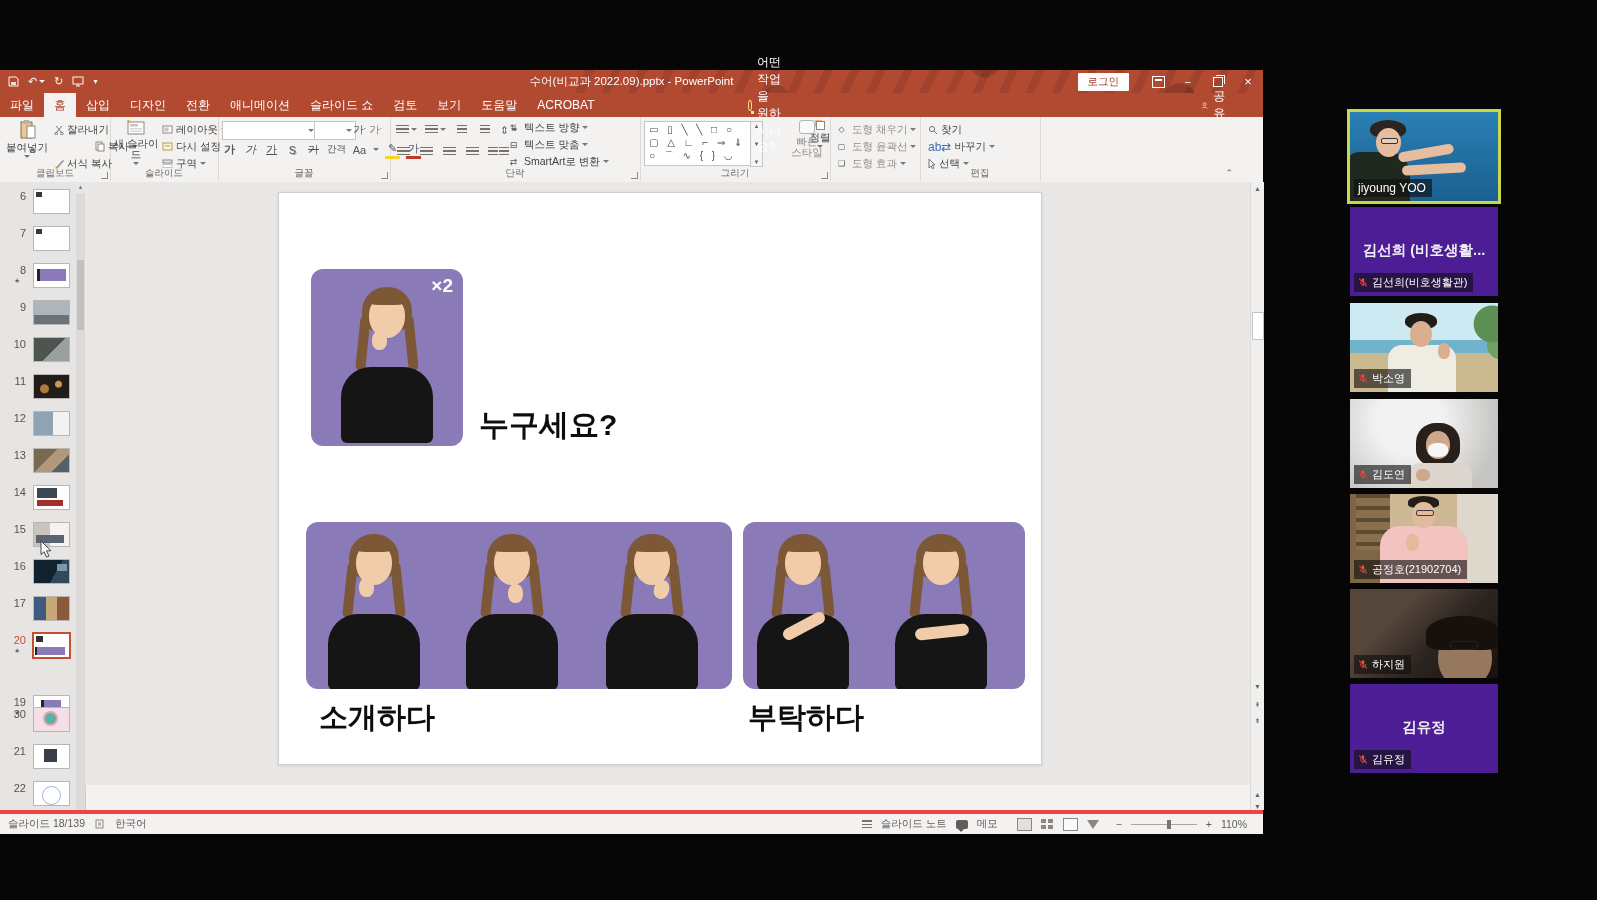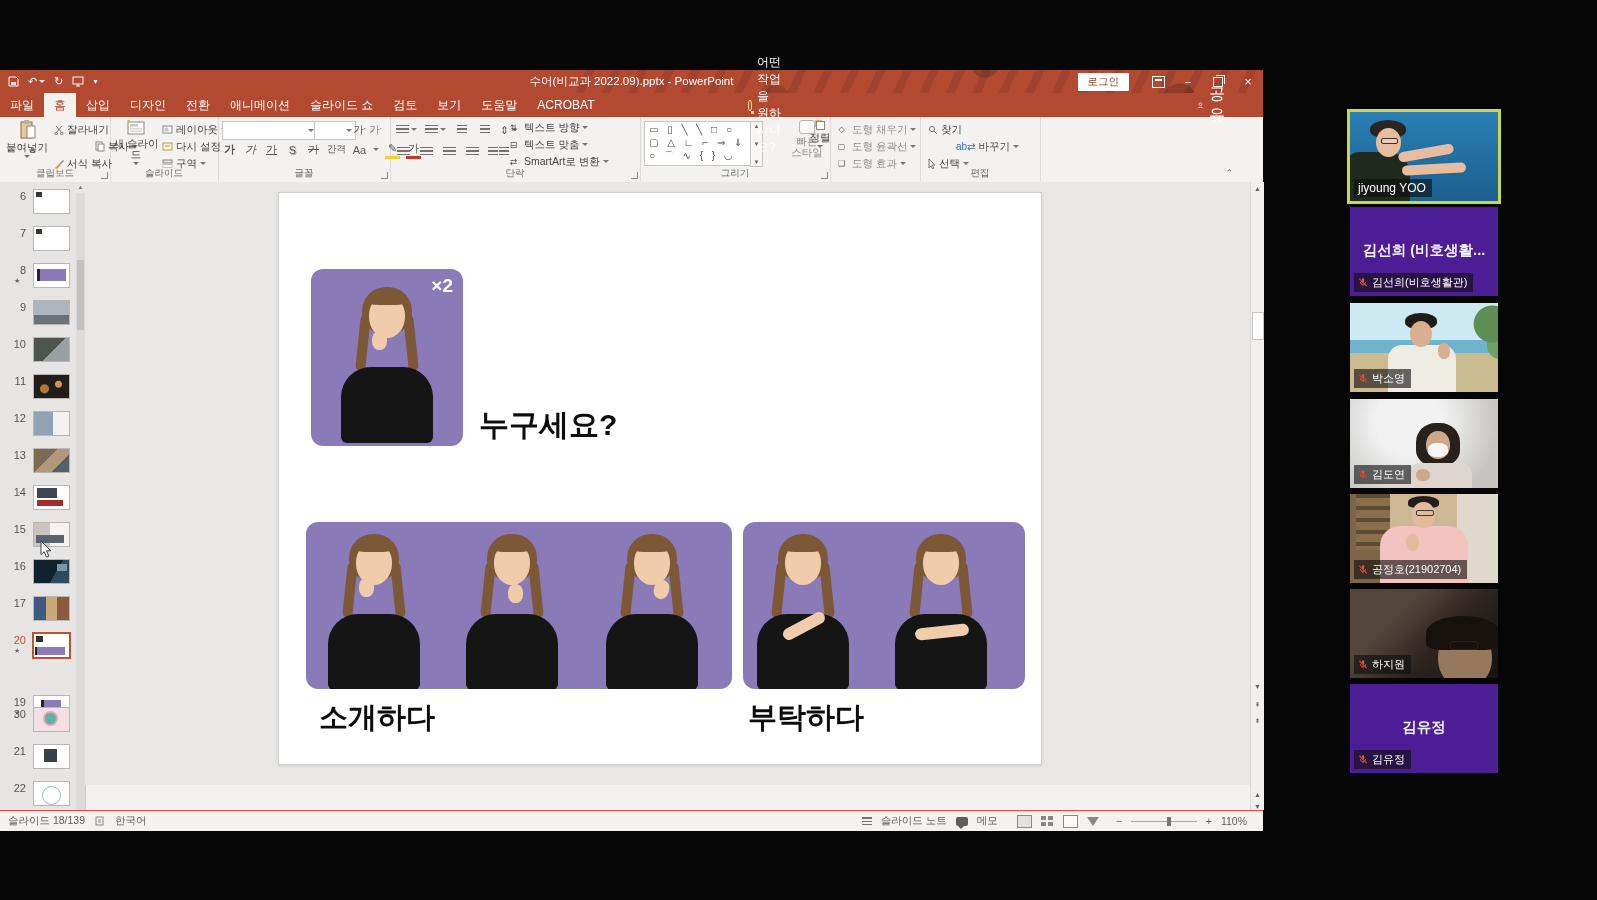--- a/index.html
+++ b/index.html
@@ -121,21 +121,21 @@
   .fig.p3 .hand{top:46px;transform:translateX(2px) rotate(14deg);}
   .fig .arm{width:46px;height:12px;background:#f1ccab;border-radius:6px;top:86px;} .fig.pa1 .arm{left:24px;transform:rotate(-28deg);} .fig.pa2 .arm{left:20px;top:92px;transform:rotate(-6deg);width:54px;}
   
   .cscroll{position:absolute;left:1250px;top:112px;width:13px;height:628px;background:#f0efee;border-left:1px solid #dcdad8;}
   .cscroll .btn{position:absolute;left:0;width:13px;height:13px;color:#666;font-size:7px;text-align:center;line-height:13px;}
   .cscroll .cthumb{position:absolute;left:1px;top:130px;width:10px;height:26px;background:#fff;border:1px solid #c6c4c2;}
   
   .notes{position:absolute;left:85px;top:715px;width:1165px;height:25px;background:#efeeec;border-top:1px solid #d0cecc;overflow:hidden;}
   .notes .ln{position:absolute;left:35px;font-size:11px;color:#4f4d4b;white-space:nowrap;}
   
-  .statusbar{position:absolute;left:0;top:740px;width:1263px;height:20px;background:#f3f2f1;border-top:1px solid #ef4444;font-size:10.5px;color:#5f5d5b;}
+  .statusbar{position:absolute;left:0;top:740px;width:1263px;height:20px;background:#f3f2f1;border-top:4px solid #ef4444;font-size:10.5px;color:#5f5d5b;}
   .statusbar .lft{position:absolute;left:8px;top:0;height:20px;display:flex;align-items:center;gap:10px;}
   .statusbar .rgt{position:absolute;right:16px;top:0;height:20px;display:flex;align-items:center;gap:9px;}
   .vicon{width:13px;height:11px;border:1px solid #8a8886;position:relative;background:#fbfafa;}
   .vicon.active{background:#e3e1df;}
   .vi-grid{border:none;background:none;width:13px;height:11px;
      background:linear-gradient(#8a8886,#8a8886) 0 0/5px 4px no-repeat,linear-gradient(#8a8886,#8a8886) 7px 0/5px 4px no-repeat,linear-gradient(#8a8886,#8a8886) 0 6px/5px 4px no-repeat,linear-gradient(#8a8886,#8a8886) 7px 6px/5px 4px no-repeat;}
   .vi-show{width:0;height:0;border-left:6px solid transparent;border-right:6px solid transparent;border-top:9px solid #8a8886;}
   .ztrack{width:66px;height:1px;background:#a8a6a4;position:relative;}
   .zthumb{position:absolute;left:36px;top:-4px;width:4px;height:9px;background:#777573;}
   .membub{width:12px;height:9px;background:#605e5c;border-radius:2px;position:relative;}
@@ -279,21 +279,21 @@
     <div style="position:absolute;top:23px;right:0;height:24px;display:flex;align-items:stretch;background:transparent;z-index:5;">
       <div class="assist" style="position:absolute;right:470px;top:0;height:24px;">
         <span class="bulb"></span>
         <span style="font-size:12px;">어떤 작업을 원하시나요?</span>
       </div>
       <div class="share" style="position:absolute;right:20px;top:0;height:24px;">
         <svg width="11" height="11" viewBox="0 0 11 11">
             <circle cx="5.5" cy="3.5" r="2.2" fill="none" stroke="#fff"></circle>
             <path d="M1.5 10c.5-2.5 7.5-2.5 8 0" fill="none" stroke="#fff"></path>
           </svg>
-        <span style="font-size:16px;font-family:Liberation Mono, monospace;">공유</span>
+        <span style="font-size:12px;font-family:Liberation Mono, monospace;">공유</span>
       </div>
     </div>
 
     <div class="ribbon">
 
       <div class="rgroup" style="left:0;width:110px;">
         <div class="bigbtn" style="left:2px;">
           <svg width="17" height="20" viewBox="0 0 17 20">
               <rect x="2" y="2" width="11" height="16" fill="#e8c99a" stroke="#8c6f4a"></rect>
               <rect x="5" y="0" width="5" height="4" fill="#b5b2ae"></rect>
@@ -497,21 +497,21 @@
 
       <div class="rgroup" style="left:920px;width:120px;">
         <div class="srow" style="left:8px;top:4px;">
           <svg width="10" height="10" viewBox="0 0 10 10">
               <circle cx="4" cy="4" r="2.6" fill="none" stroke="#777"></circle>
               <path d="M6 6l3 3" stroke="#777"></path>
             </svg>
           <span>찾기</span>
         </div>
         <div class="srow" style="left:8px;top:21px;">
-          <span class="mini" style="font-size:10px;color:#3b6fb5;margin-left:28px;">ab⇄</span>
+          <span class="mini" style="font-size:12px;color:#3b6fb5;">ab⇄</span>
             <span>바꾸기</span>
             <span class="dd"></span>
         </div>
         <div class="srow" style="left:8px;top:38px;">
           <svg width="8" height="10" viewBox="0 0 8 10">
               <path d="M1 0l6 6H4l2 3-1.5.8L3 7 1 9z" fill="none" stroke="#777"></path>
             </svg>
           <span>선택</span>
             <span class="dd"></span>
         </div>

